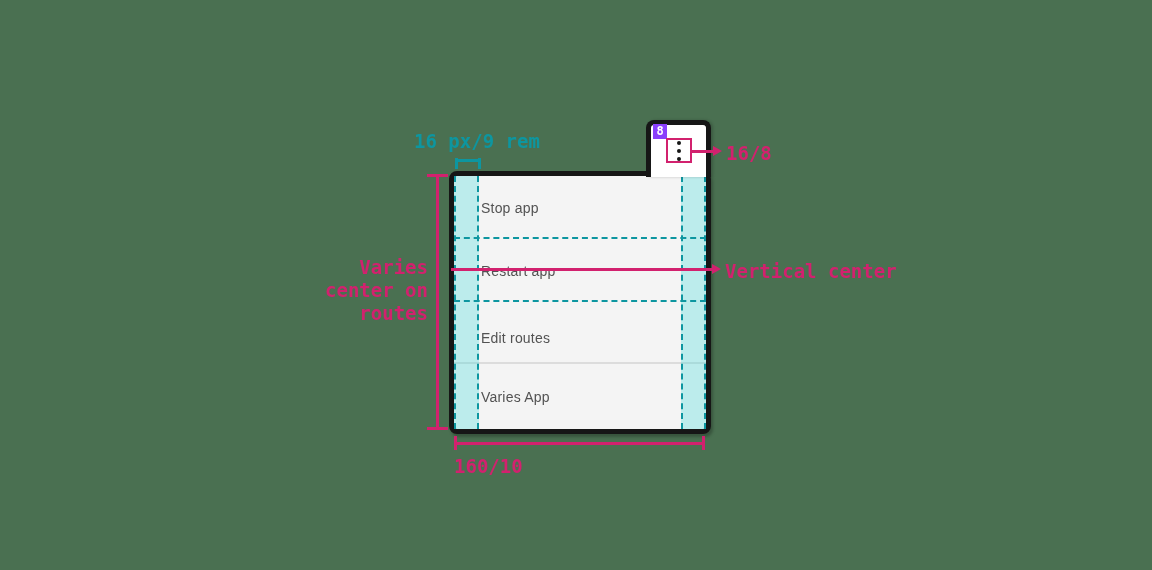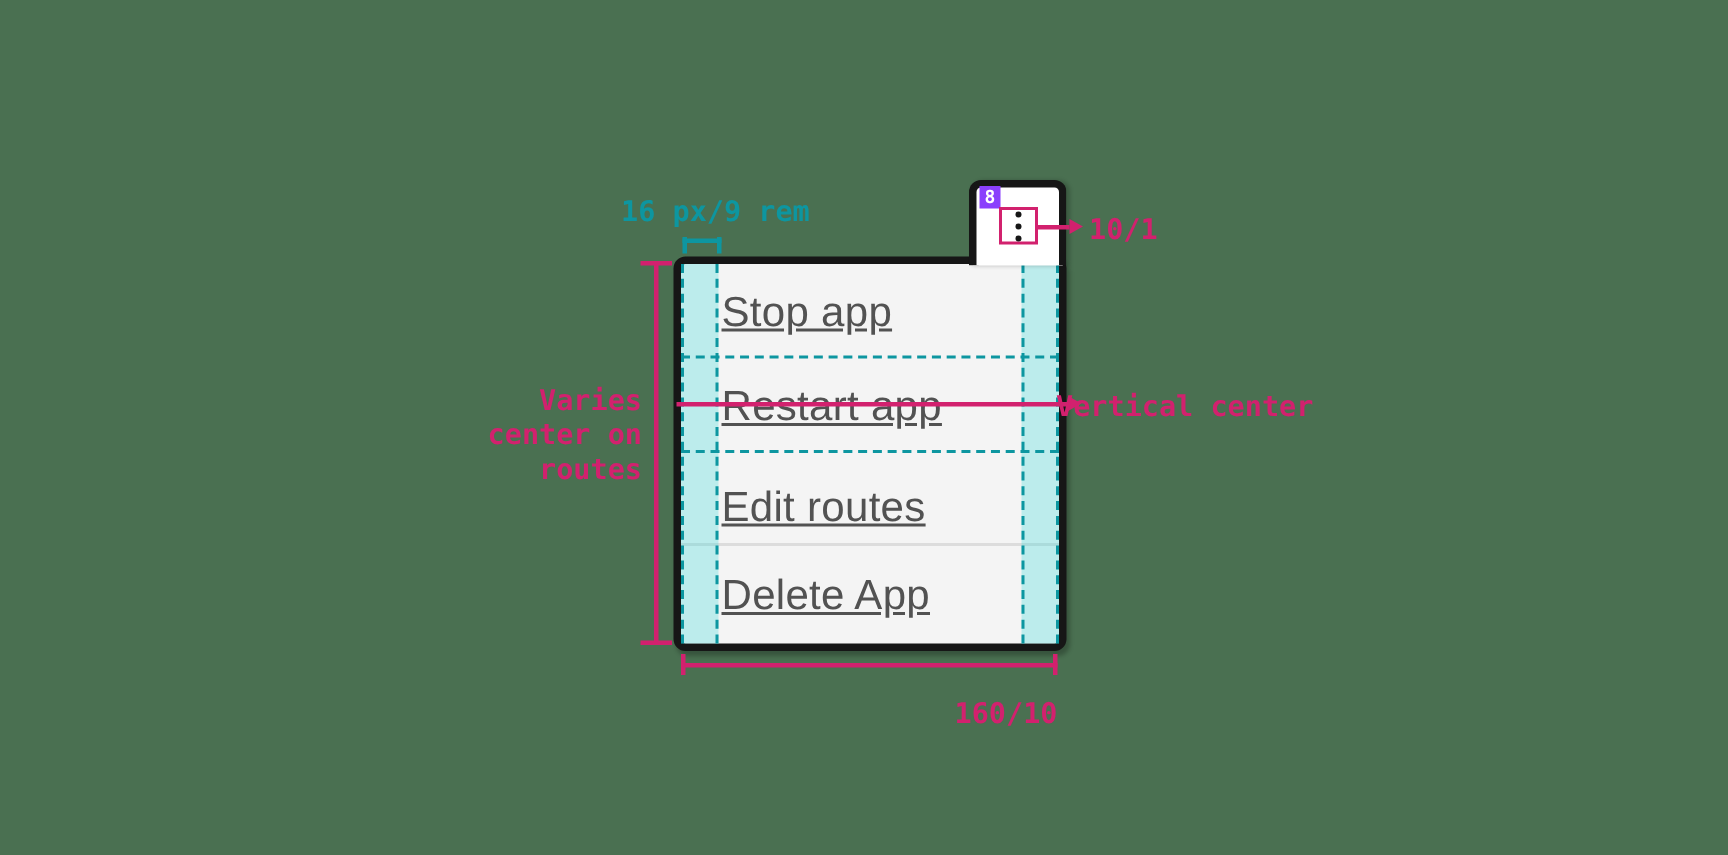--- a/index.html
+++ b/index.html
@@ -38,53 +38,53 @@
   
   .pad-col{top:176px;width:25px;height:253px;background:var(--column-fill);
     border-left:2px dashed var(--annotation-teal);border-right:2px dashed var(--annotation-teal);z-index:3;}
   .pad-col.left{left:454px;}
   .pad-col.right{left:681px;}
   .h-guide{left:454px;width:252px;height:0;border-top:2px dashed var(--annotation-teal);z-index:4;}
   .divider{left:454px;top:362px;width:252px;height:2px;background:var(--divider-gray);z-index:2;}
 
   
   .row{left:454px;width:252px;display:flex;align-items:center;padding-left:27px;z-index:5;
-    font-size:28px;color:var(--item-text);letter-spacing:0.2px;text-decoration:underline;}
+    font-size:14px;color:var(--item-text);letter-spacing:0.2px;}
 
   
   .ann{z-index:10;}
   .pink-text{color:var(--annotation-pink);font:700 19px/23px "DejaVu Sans Mono",monospace;}
   .teal-text{color:var(--annotation-teal);font:700 19px/23px "DejaVu Sans Mono",monospace;}
   .pink-fill{background:var(--annotation-pink);}
 
   .v-line{left:436px;top:174px;width:3px;height:256px;}
   .v-cap-top{left:427px;top:174px;width:21px;height:3px;}
   .v-cap-bot{left:427px;top:427px;width:21px;height:3px;}
   .varies{left:322px;top:256px;width:106px;text-align:right;}
 
   .center-line{left:451px;top:268px;width:261px;height:2.5px;}
   .arrow-right{width:0;height:0;border-top:5.5px solid transparent;border-bottom:5.5px solid transparent;
     border-left:9px solid var(--annotation-pink);}
   .center-arrow{left:712px;top:263.5px;}
-  .vc-label{left:704px;top:260px;white-space:nowrap;}
+  .vc-label{left:725px;top:260px;white-space:nowrap;}
 
   .icon-line{left:692px;top:150px;width:21px;height:2.5px;}
   .icon-arrow{left:713px;top:146px;}
   .icon-label{left:726px;top:142px;}
 
   .bracket{left:455px;top:158px;width:26px;height:11px;}
   .bracket .bar{position:absolute;left:0;top:1px;width:100%;height:3px;background:var(--annotation-teal);}
   .bracket .cap{position:absolute;top:0;width:3px;height:11px;background:var(--annotation-teal);}
   .bracket .cap.r{right:0;}
   .pad-label{left:414px;top:130px;white-space:nowrap;}
 
   .w-line{left:454px;top:442px;width:251px;height:3px;}
   .w-cap-l{left:454px;top:436px;width:3px;height:14px;}
   .w-cap-r{left:702px;top:436px;width:3px;height:14px;}
-  .w-label{left:454px;top:465px;width:251px;text-align:right;}
+  .w-label{left:454px;top:455px;width:251px;text-align:left;}
 </style>
 </head>
 <body>
 
 <div class="abs panel"></div>
 
 <div class="abs pad-col left"></div>
 <div class="abs pad-col right"></div>
 
 <div class="abs divider"></div>
@@ -95,36 +95,36 @@
 <div class="abs row" style="top:176px;height:63px">
   <span>Stop app</span>
 </div>
 <div class="abs row" style="top:239px;height:63px">
   <span>Restart app</span>
 </div>
 <div class="abs row" style="top:306px;height:63px">
   <span>Edit routes</span>
 </div>
 <div class="abs row" style="top:365px;height:64px">
-  <span>Delete App</span>
+  <span>Varies App</span>
 </div>
 
 <div class="abs trigger"></div>
 <div class="abs badge pink-none">8</div>
 <div class="abs icon-box ann">
   <div class="kebab">
     <div class="dot"></div>
       <div class="dot"></div>
       <div class="dot"></div>
   </div>
 </div>
 
 <div class="abs icon-line pink-fill ann"></div>
 <div class="abs icon-arrow arrow-right ann"></div>
-<div class="abs icon-label pink-text ann">10/1</div>
+<div class="abs icon-label pink-text ann">16/8</div>
 
 <div class="abs pad-label teal-text ann">16 px/9 rem</div>
 <div class="abs bracket ann">
   <div class="cap"></div>
     <div class="bar"></div>
     <div class="cap r"></div>
 </div>
 
 <div class="abs v-line pink-fill ann"></div>
 <div class="abs v-cap-top pink-fill ann"></div>

